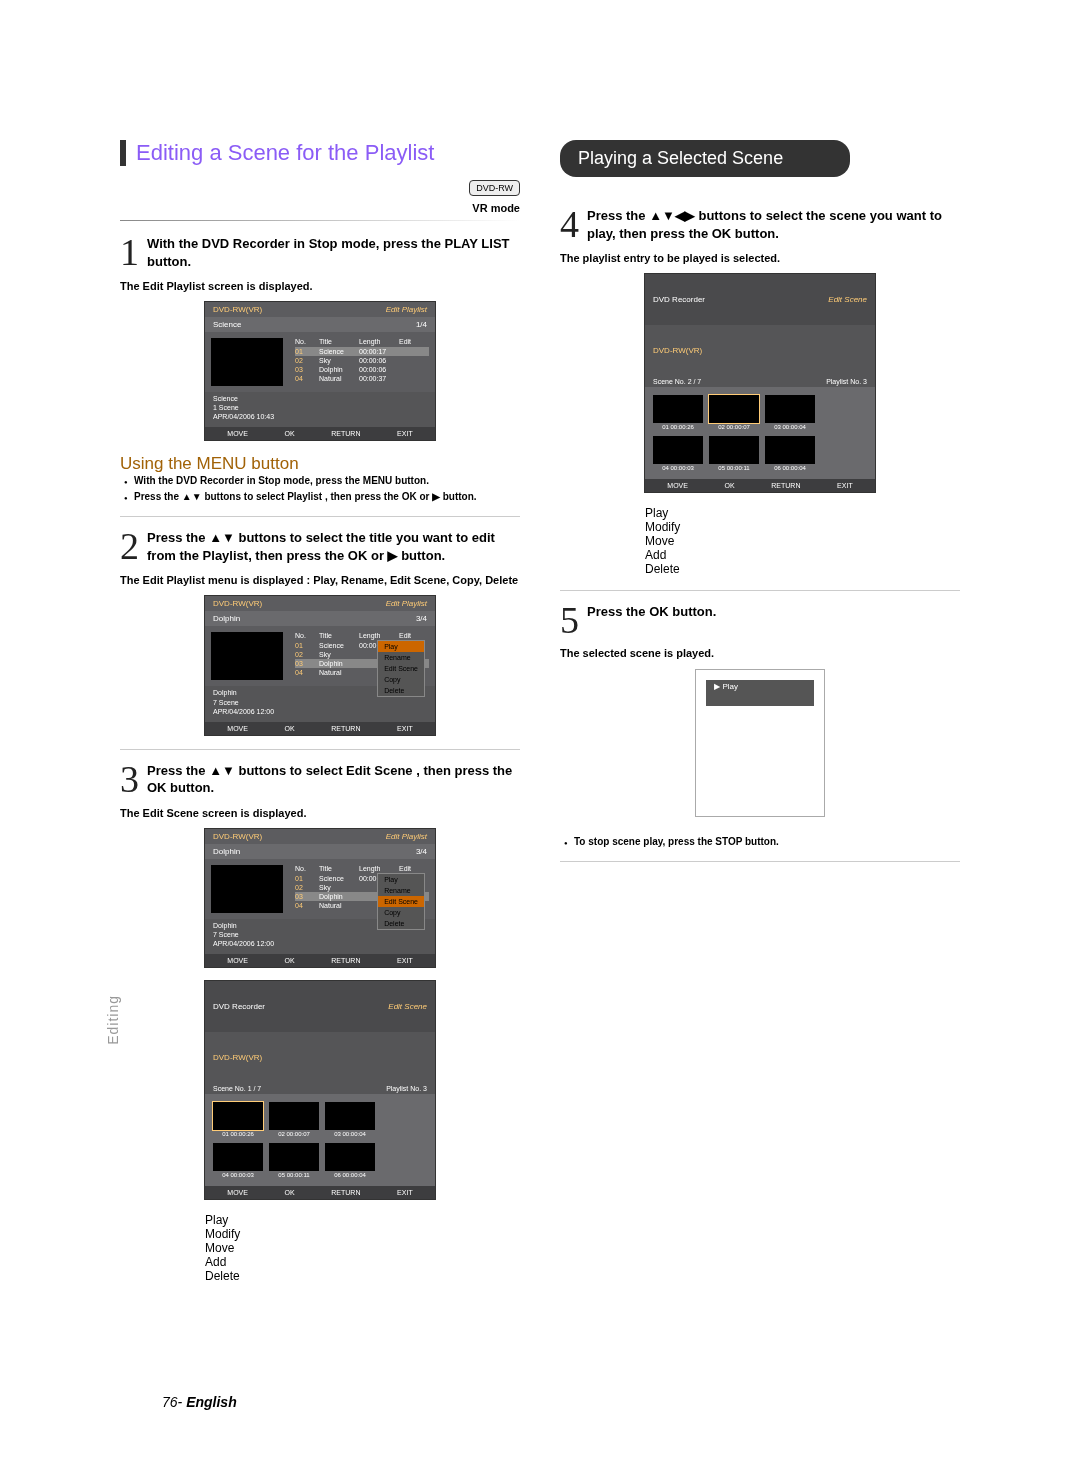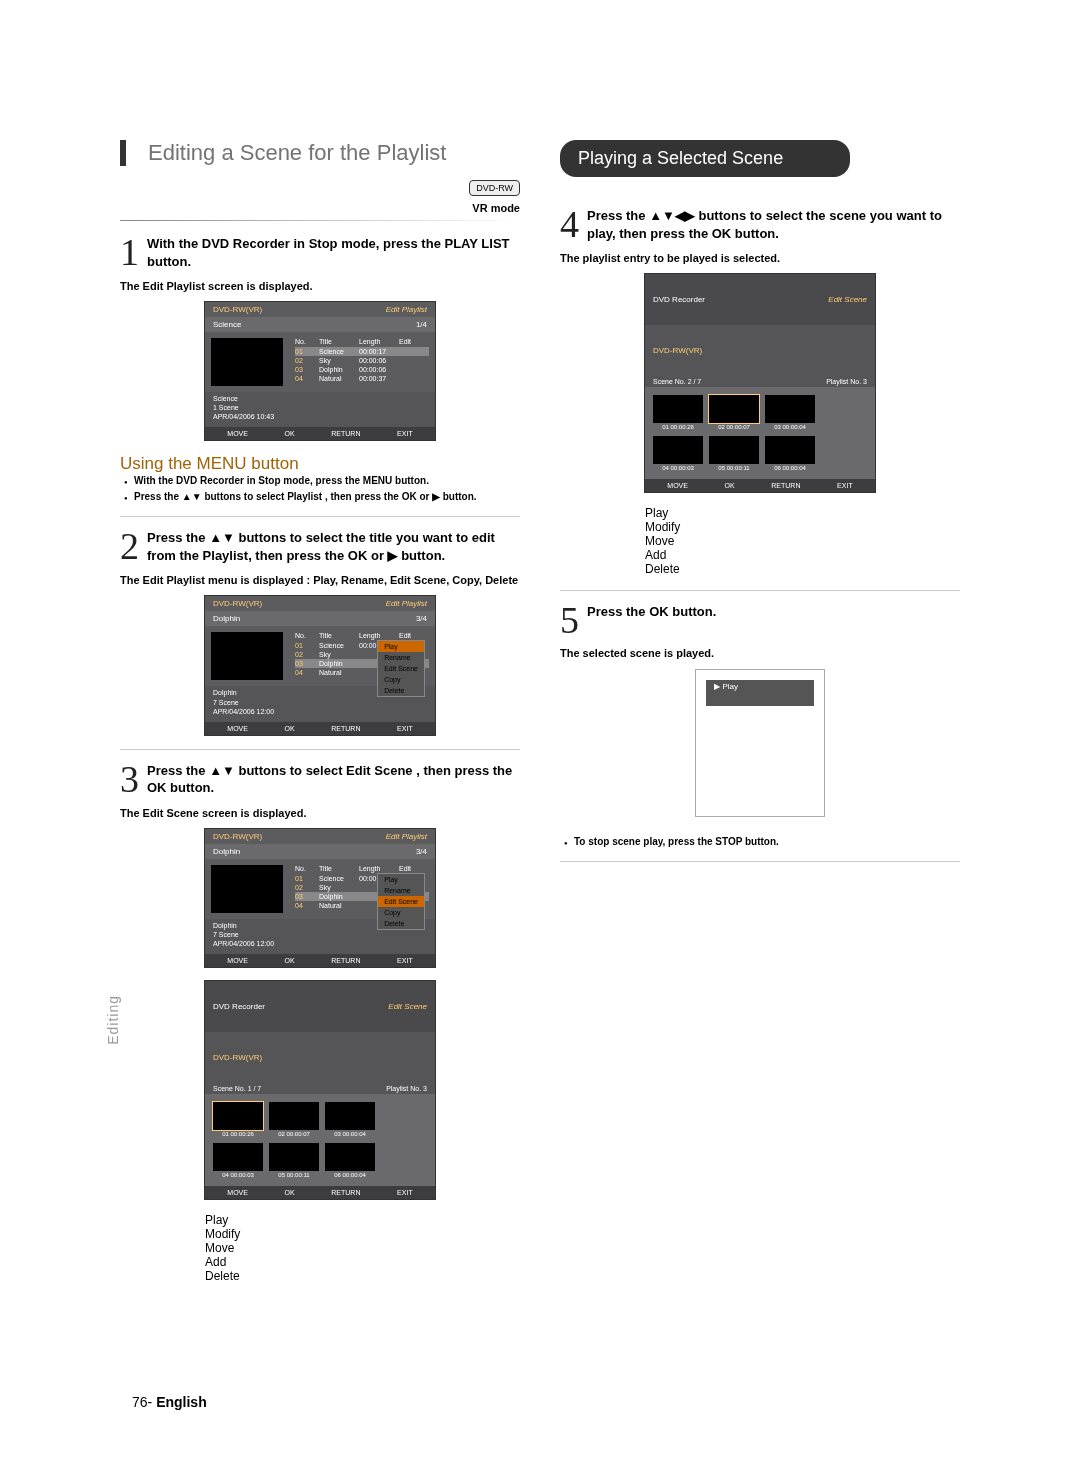--- a/index.html
+++ b/index.html
@@ -1,20 +1,20 @@
 <!DOCTYPE html>
 <html><head>
 <meta charset="utf-8">
 <style>
   * { box-sizing: border-box; margin: 0; padding: 0; }
   body { background: #fff; font-family: Arial, Helvetica, sans-serif; color: #000; width: 1080px; height: 1470px; position: relative; padding: 140px 120px 40px 120px; font-size: 12px; }
   .page { display: flex; gap: 40px; }
   .col { flex: 1; }
   .side-tab { position: absolute; left: 105px; top: 995px; writing-mode: vertical-rl; transform: rotate(180deg); font-size: 14px; color: #999; letter-spacing: 1px; }
-  .section-title { font-size: 22px; font-weight: normal; border-left: 6px solid #333; padding-left: 22px; margin-bottom: 14px; color: #737373; }
+  .section-title { font-size: 22px; font-weight: normal; border-left: 6px solid #333; padding-left: 10px; margin-bottom: 14px; color: #8b5cf6; }
   .lead { font-size: 12px; font-weight: bold; margin-bottom: 12px; line-height: 1.4; }
   .badge-row { text-align: right; margin-bottom: 6px; }
   .dvd-badge { display: inline-block; border: 1px solid #333; border-radius: 4px; font-size: 9px; padding: 2px 6px; background: #eee; }
   .vr-mode { text-align: right; font-weight: bold; font-size: 11px; margin-bottom: 6px; }
   hr.gradient { border: none; height: 1px; background: linear-gradient(to right, #888, transparent); margin: 6px 0 14px; }
   .step { display: flex; gap: 8px; margin-bottom: 10px; }
   .step-num { font-size: 38px; font-weight: normal; line-height: 0.9; color: #222; flex-shrink: 0; font-family: "Times New Roman", serif; }
   .step-body { font-size: 13px; font-weight: bold; line-height: 1.35; }
   .note { font-size: 11px; font-weight: bold; margin: 4px 0 10px 0; padding-left: 0; }
   .sub-head { font-size: 17px; font-weight: normal; color: #a16207; margin: 10px 0 0; }
@@ -52,21 +52,21 @@
   .mock-scene .cell .t { height:28px;background:#000; }
   .mock-scene .cell.sel .t { outline:1px solid #fc7; }
   .mock-scene .cell .c { font-size:6px;text-align:center;padding-top:1px; }
   .mock-scene .legend { background:#3d3d3f;display:flex;justify-content:space-around;padding:3px 4px;font-size:7px; }
   .mock-scene-wrap { position:relative;width:230px;margin:8px auto 14px; }
 
   .play-box { width: 130px; margin: 10px auto 18px; border: 1px solid #aaa; background:#fff; }
   .play-box .bar { background:#555;color:#fff;font-size:8px;padding:2px 28px 15px 8px;margin:10px 10px 0; }
   .play-box .scr { height: 110px; }
 
-  .footer { position: absolute; bottom: 60px; left: 132px; font-size: 14px; font-weight: bold; }
+  .footer { position: absolute; bottom: 60px; left: 162px; font-size: 14px; font-weight: bold; font-style: italic; }
   .footer .pn { font-weight: normal; }
 </style>
 </head>
 <body>
 
 <div class="side-tab">Editing</div>
 
 <div class="page">
 
   <div class="col">

